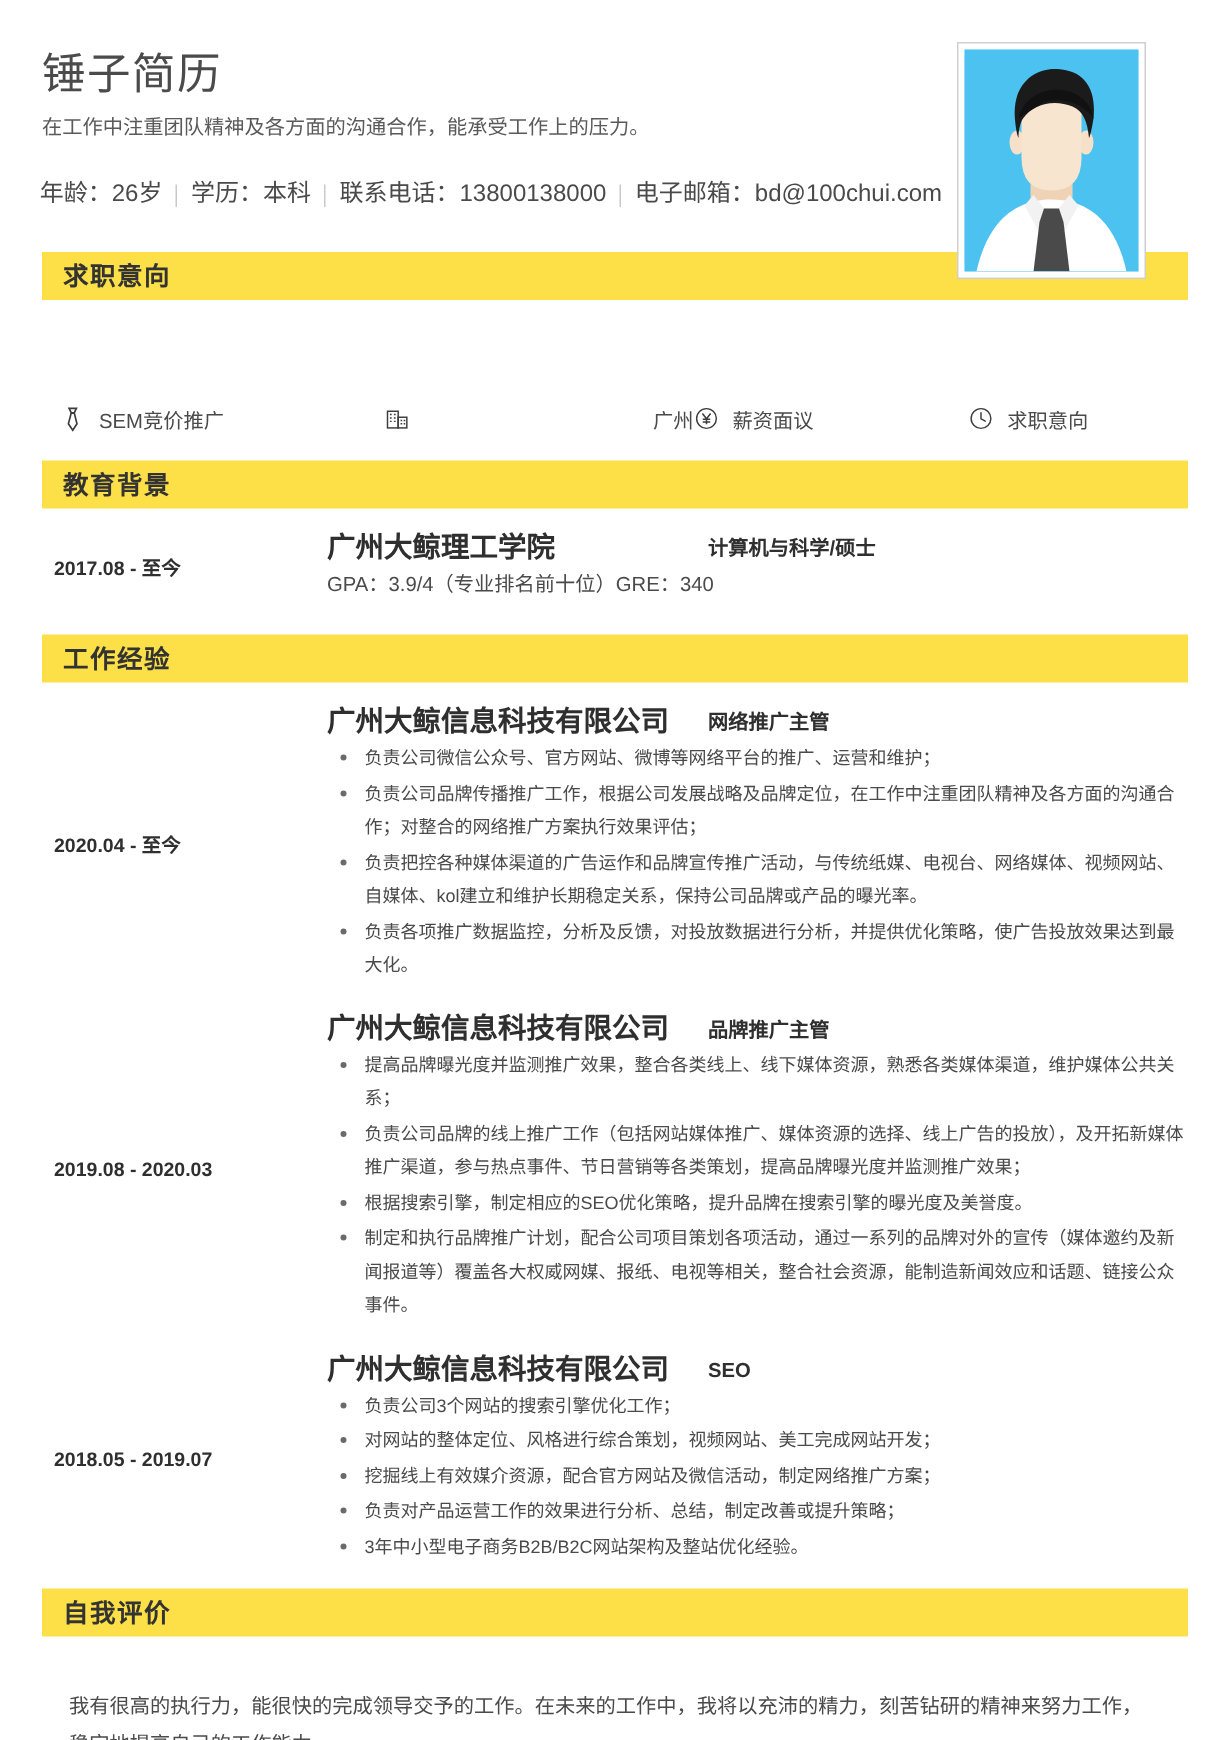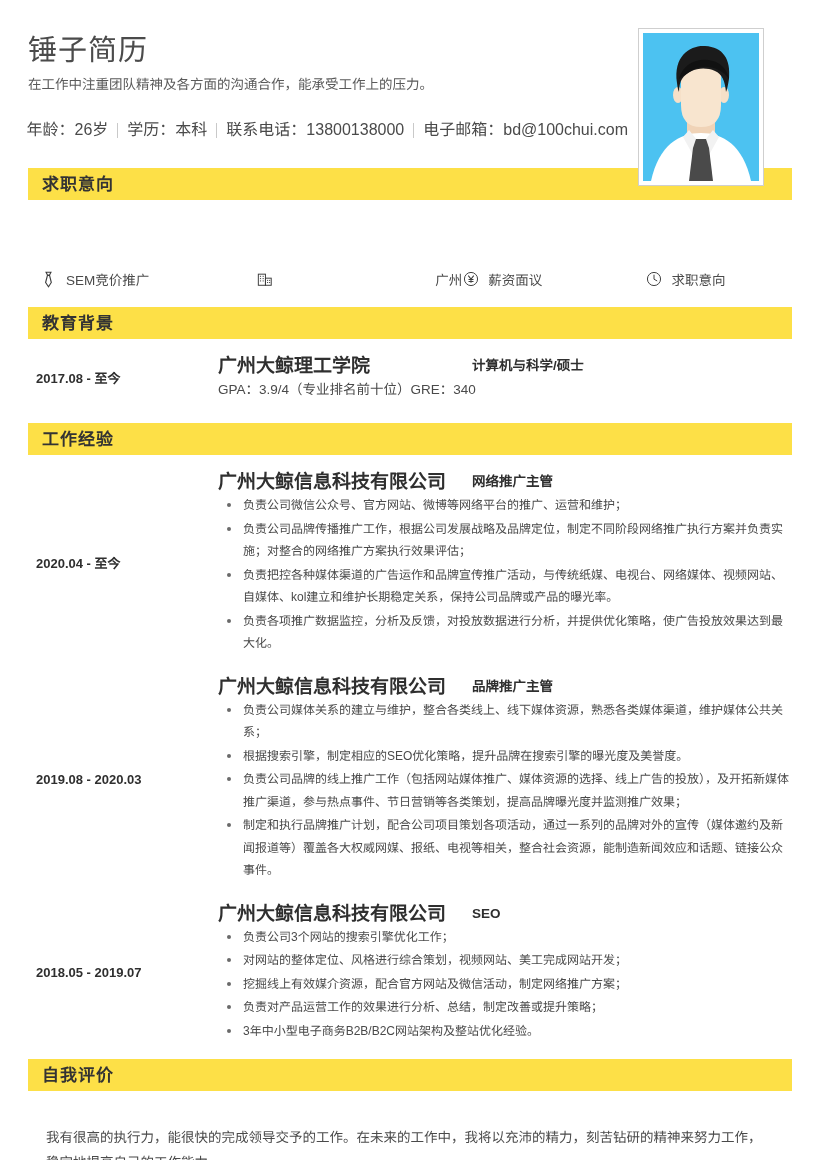--- a/index.html
+++ b/index.html
@@ -328,38 +328,38 @@
 
     <div class="entry work-entry">
       <div class="entry-date">2020.04 - 至今</div>
       <div class="entry-body">
         <div class="entry-headline">
           <span class="entry-org">广州大鲸信息科技有限公司</span>
           <span class="entry-role">网络推广主管</span>
         </div>
         <ul class="bullets">
           <li>负责公司微信公众号、官方网站、微博等网络平台的推广、运营和维护；</li>
-          <li>负责公司品牌传播推广工作，根据公司发展战略及品牌定位，制定不同阶段网络推广执行方案并负责实施；对整合的网络推广方案执行效果评估；</li>
+          <li>负责公司品牌传播推广工作，根据公司发展战略及品牌定位，在工作中注重团队精神及各方面的沟通合作；对整合的网络推广方案执行效果评估；</li>
           <li>负责把控各种媒体渠道的广告运作和品牌宣传推广活动，与传统纸媒、电视台、网络媒体、视频网站、自媒体、kol建立和维护长期稳定关系，保持公司品牌或产品的曝光率。</li>
           <li> 负责各项推广数据监控，分析及反馈，对投放数据进行分析，并提供优化策略，使广告投放效果达到最大化。</li>
         </ul>
       </div>
     </div>
 
     <div class="entry work-entry">
       <div class="entry-date">2019.08 - 2020.03</div>
       <div class="entry-body">
         <div class="entry-headline">
           <span class="entry-org">广州大鲸信息科技有限公司</span>
           <span class="entry-role">品牌推广主管</span>
         </div>
         <ul class="bullets">
-          <li>负责公司媒体关系的建立与维护，整合各类线上、线下媒体资源，熟悉各类媒体渠道，维护媒体公共关系；</li>
+          <li>提高品牌曝光度并监测推广效果，整合各类线上、线下媒体资源，熟悉各类媒体渠道，维护媒体公共关系；</li>
+          <li>负责公司品牌的线上推广工作（包括网站媒体推广、媒体资源的选择、线上广告的投放），及开拓新媒体推广渠道，参与热点事件、节日营销等各类策划，提高品牌曝光度并监测推广效果；</li>
           <li>根据搜索引擎，制定相应的SEO优化策略，提升品牌在搜索引擎的曝光度及美誉度。</li>
-          <li>负责公司品牌的线上推广工作（包括网站媒体推广、媒体资源的选择、线上广告的投放），及开拓新媒体推广渠道，参与热点事件、节日营销等各类策划，提高品牌曝光度并监测推广效果；</li>
           <li>制定和执行品牌推广计划，配合公司项目策划各项活动，通过一系列的品牌对外的宣传（媒体邀约及新闻报道等）覆盖各大权威网媒、报纸、电视等相关，整合社会资源，能制造新闻效应和话题、链接公众事件。</li>
         </ul>
       </div>
     </div>
 
     <div class="entry work-entry">
       <div class="entry-date">2018.05 - 2019.07</div>
       <div class="entry-body">
         <div class="entry-headline">
           <span class="entry-org">广州大鲸信息科技有限公司</span>

